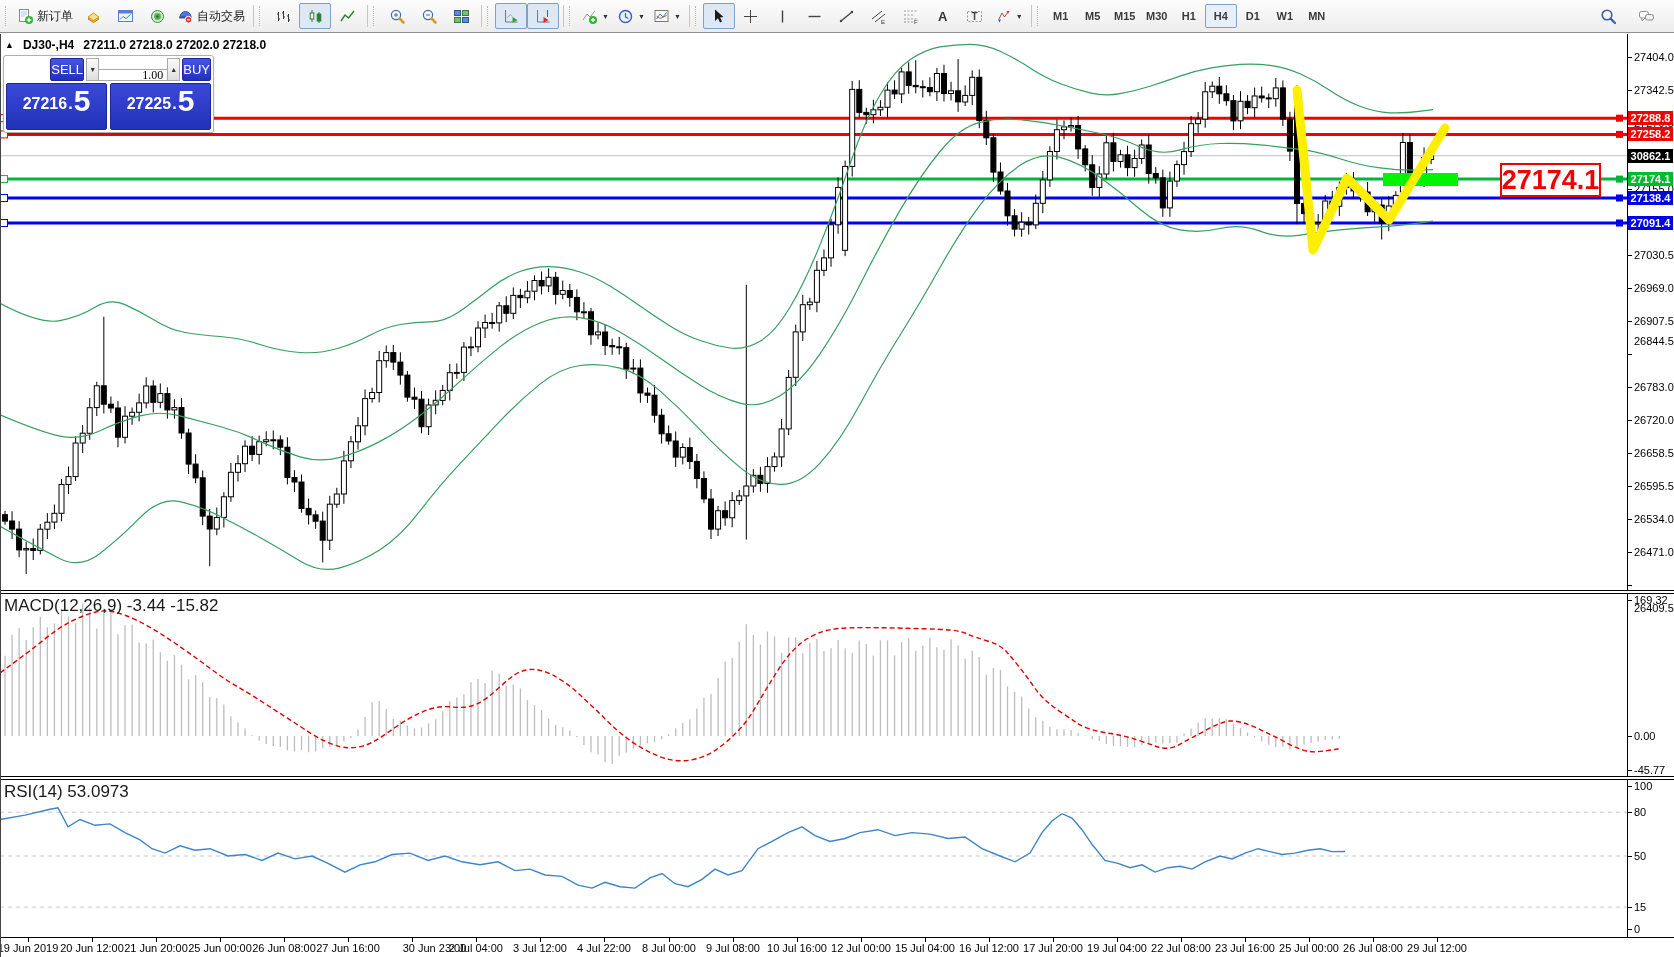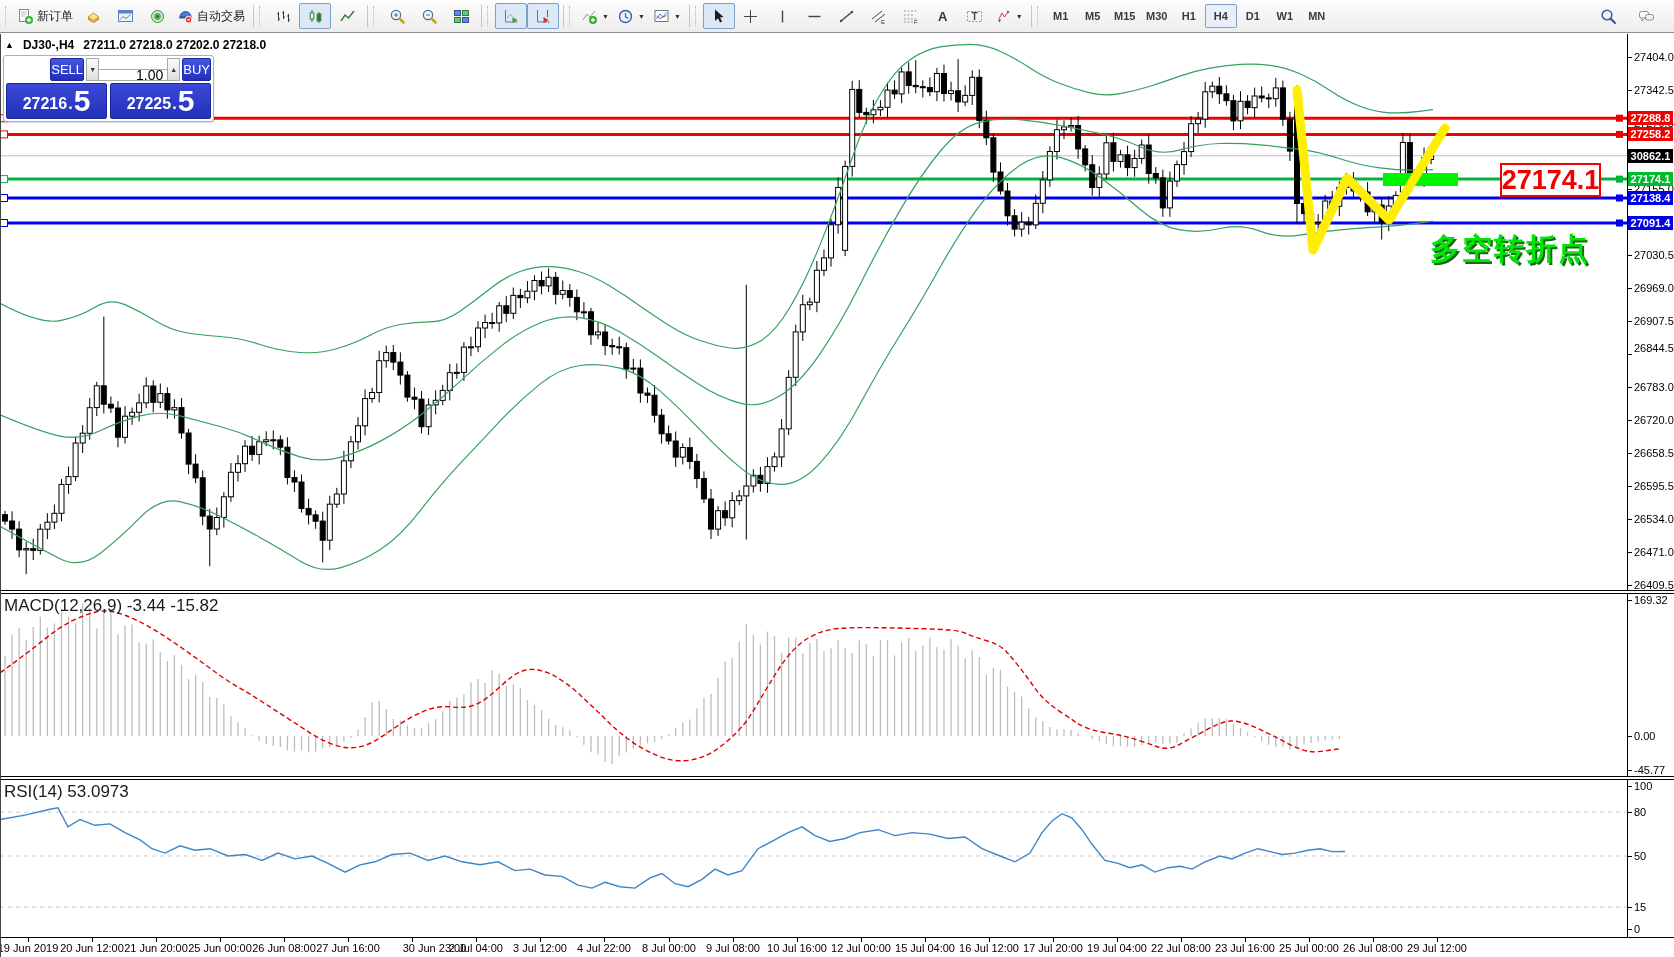--- a/index.html
+++ b/index.html
@@ -29,23 +29,23 @@
   #chart-title{position:absolute;left:5px;top:4px;font-size:12px;font-weight:bold;color:#000;display:flex;gap:9px;z-index:6;align-items:center;}
   #chart-title .marker{font-size:9px;}
   .ind-label{position:absolute;left:4px;top:2px;font-size:17px;color:#1a1a1a;z-index:3;}
   
   #trade-panel{position:absolute;left:3px;top:21px;width:205px;background:#fff;border:1px solid #b0b0b0;border-radius:3px;padding:2px;z-index:7;box-shadow:0 1px 2px rgba(0,0,0,.15);}
   .tp-row1{display:flex;height:23px;padding-left:44px;}
   .btn-blue{background:linear-gradient(#4656e2,#2130bd);color:#fff;border:1px solid #1a27a0;display:flex;align-items:center;justify-content:center;font-size:13px;cursor:pointer;}
   #sell-btn{width:53px;border-radius:2px;}
   #buy-btn{width:44px;border-radius:2px;margin-left:2px;}
   .spin-btn{width:18px;background:linear-gradient(#fbfbfb,#dedede);border:1px solid #aaa;font-size:7px;color:#333;display:flex;align-items:center;justify-content:center;cursor:pointer;}
-  #vol-input{width:60px;border:1px solid #aaa;border-left:none;border-right:none;text-align:right;font-size:14px;padding:0 4px;font-family:Liberation Sans, sans-serif;margin-top:11px;}
+  #vol-input{width:60px;border:1px solid #aaa;border-left:none;border-right:none;text-align:right;font-size:12px;padding:0 4px;font-family:Liberation Serif, serif;margin-top:11px;}
   .tp-prices{display:flex;margin-top:2px;gap:3px;}
-  .price-box{flex:1;height:31px;background:linear-gradient(#3b49d8,#2231b8);border:1px solid #1a27a0;border-radius:2px;color:#fff;display:flex;align-items:flex-end;justify-content:center;padding-bottom:3px;cursor:pointer;}
+  .price-box{flex:1;height:31px;background:linear-gradient(#3b49d8,#2231b8);border:1px solid #1a27a0;border-radius:2px;color:#fff;display:flex;align-items:flex-end;justify-content:center;padding-bottom:14px;cursor:pointer;}
   .price-box .p-int{font-size:16px;font-weight:bold;line-height:22px;}
   .price-box .p-dot{font-size:16px;font-weight:bold;line-height:22px;margin:0 1px;}
   .price-box .p-big{font-size:30px;font-weight:bold;line-height:28px;}
   
   #anno-note{position:absolute;font-size:30px;font-weight:bold;color:#00e606;text-shadow:2px 2px 0 #156a15;z-index:3;letter-spacing:2px;white-space:nowrap;font-family:"Liberation Sans",sans-serif;}
   #anno-callout{position:absolute;border:2px solid #f00000;background:#fff;color:#f00000;font-size:27px;font-weight:bold;display:flex;align-items:center;justify-content:center;z-index:3;box-sizing:border-box;font-family:"Liberation Sans",sans-serif;}
   
   #time-pane{position:absolute;left:0;width:1674px;background:#fff;border-top:1px solid #000;box-sizing:border-box;z-index:2;}
   .t-label{position:absolute;top:4px;font-size:11px;color:#000;transform:translateX(-50%);white-space:nowrap;}
   .t-tick{position:absolute;top:0;width:1px;height:4px;background:#000;}
@@ -720,21 +720,20 @@
               <span class="p-big">5</span>
           </div>
           <div class="price-box">
             <span class="p-int">27225</span>
               <span class="p-dot">.</span>
               <span class="p-big">5</span>
           </div>
         </div>
       </div>
 
-      <div id="anno-note" style="left: 1430px; top: 195px;">多空转折点</div>
       <div id="anno-callout" style="left: 1500px; top: 129px; width: 101px; height: 34px;">27174.1</div>
     </div>
 
     <div class="pane-sep" style="top:556px;"></div>
 
     <div class="pane" id="pane-macd" style="top:560px;height:182px;">
       <svg id="svg-macd" width="1628" height="182">
           <line x1="5" y1="142" x2="5" y2="61.7" stroke="#bdbdbd" stroke-width="1.3"></line>
           <line x1="12.059999999999999" y1="142" x2="12.059999999999999" y2="40.8" stroke="#bdbdbd" stroke-width="1.3"></line>
           <line x1="19.119999999999997" y1="142" x2="19.119999999999997" y2="34.0" stroke="#bdbdbd" stroke-width="1.3"></line>
@@ -1000,35 +999,35 @@
         <div class="px-tick" style="top: 83.0995px;">27279.5</div>
         <div class="px-dash" style="top: 89.0995px;"></div>
         <div class="px-tick" style="top: 149.199px;">27155.0</div>
         <div class="px-dash" style="top: 155.199px;"></div>
         <div class="px-tick" style="top: 215.299px;">27030.5</div>
         <div class="px-dash" style="top: 221.299px;"></div>
         <div class="px-tick" style="top: 247.95px;">26969.0</div>
         <div class="px-dash" style="top: 253.95px;"></div>
         <div class="px-tick" style="top: 280.602px;">26907.5</div>
         <div class="px-dash" style="top: 286.602px;"></div>
-        <div class="px-tick" style="top: 308px;">26844.5</div>
+        <div class="px-tick" style="top: 301px;">26844.5</div>
         <div class="px-dash" style="top: 320.05px;"></div>
         <div class="px-tick" style="top: 346.701px;">26783.0</div>
         <div class="px-dash" style="top: 352.701px;"></div>
         <div class="px-tick" style="top: 380.149px;">26720.0</div>
         <div class="px-dash" style="top: 386.149px;"></div>
         <div class="px-tick" style="top: 412.801px;">26658.5</div>
         <div class="px-dash" style="top: 418.801px;"></div>
         <div class="px-tick" style="top: 446.249px;">26595.5</div>
         <div class="px-dash" style="top: 452.249px;"></div>
         <div class="px-tick" style="top: 478.9px;">26534.0</div>
         <div class="px-dash" style="top: 484.9px;"></div>
         <div class="px-tick" style="top: 512.348px;">26471.0</div>
         <div class="px-dash" style="top: 518.348px;"></div>
-        <div class="px-tick" style="top: 545px;">26409.5</div>
+        <div class="px-tick" style="top: 568px;">26409.5</div>
         <div class="px-dash" style="top: 551px;"></div>
         <div class="px-label" style="top: 77.162px; background: rgb(240, 0, 0);">27288.8</div>
         <div class="px-label" style="top: 93.4081px; background: rgb(240, 0, 0);">27258.2</div>
         <div class="px-label" style="top: 138.059px; background: rgb(0, 187, 46);">27174.1</div>
         <div class="px-label" style="top: 157.012px; background: rgb(0, 0, 230);">27138.4</div>
         <div class="px-label" style="top: 181.966px; background: rgb(0, 0, 230);">27091.4</div>
         <div class="px-label" style="top: 114.751px; background: rgb(0, 0, 0);">30862.1</div>
         <div class="px-tick" style="top: 560px;">169.32</div>
         <div class="px-dash" style="top: 566px;"></div>
         <div class="px-tick" style="top: 696px;">0.00</div>

